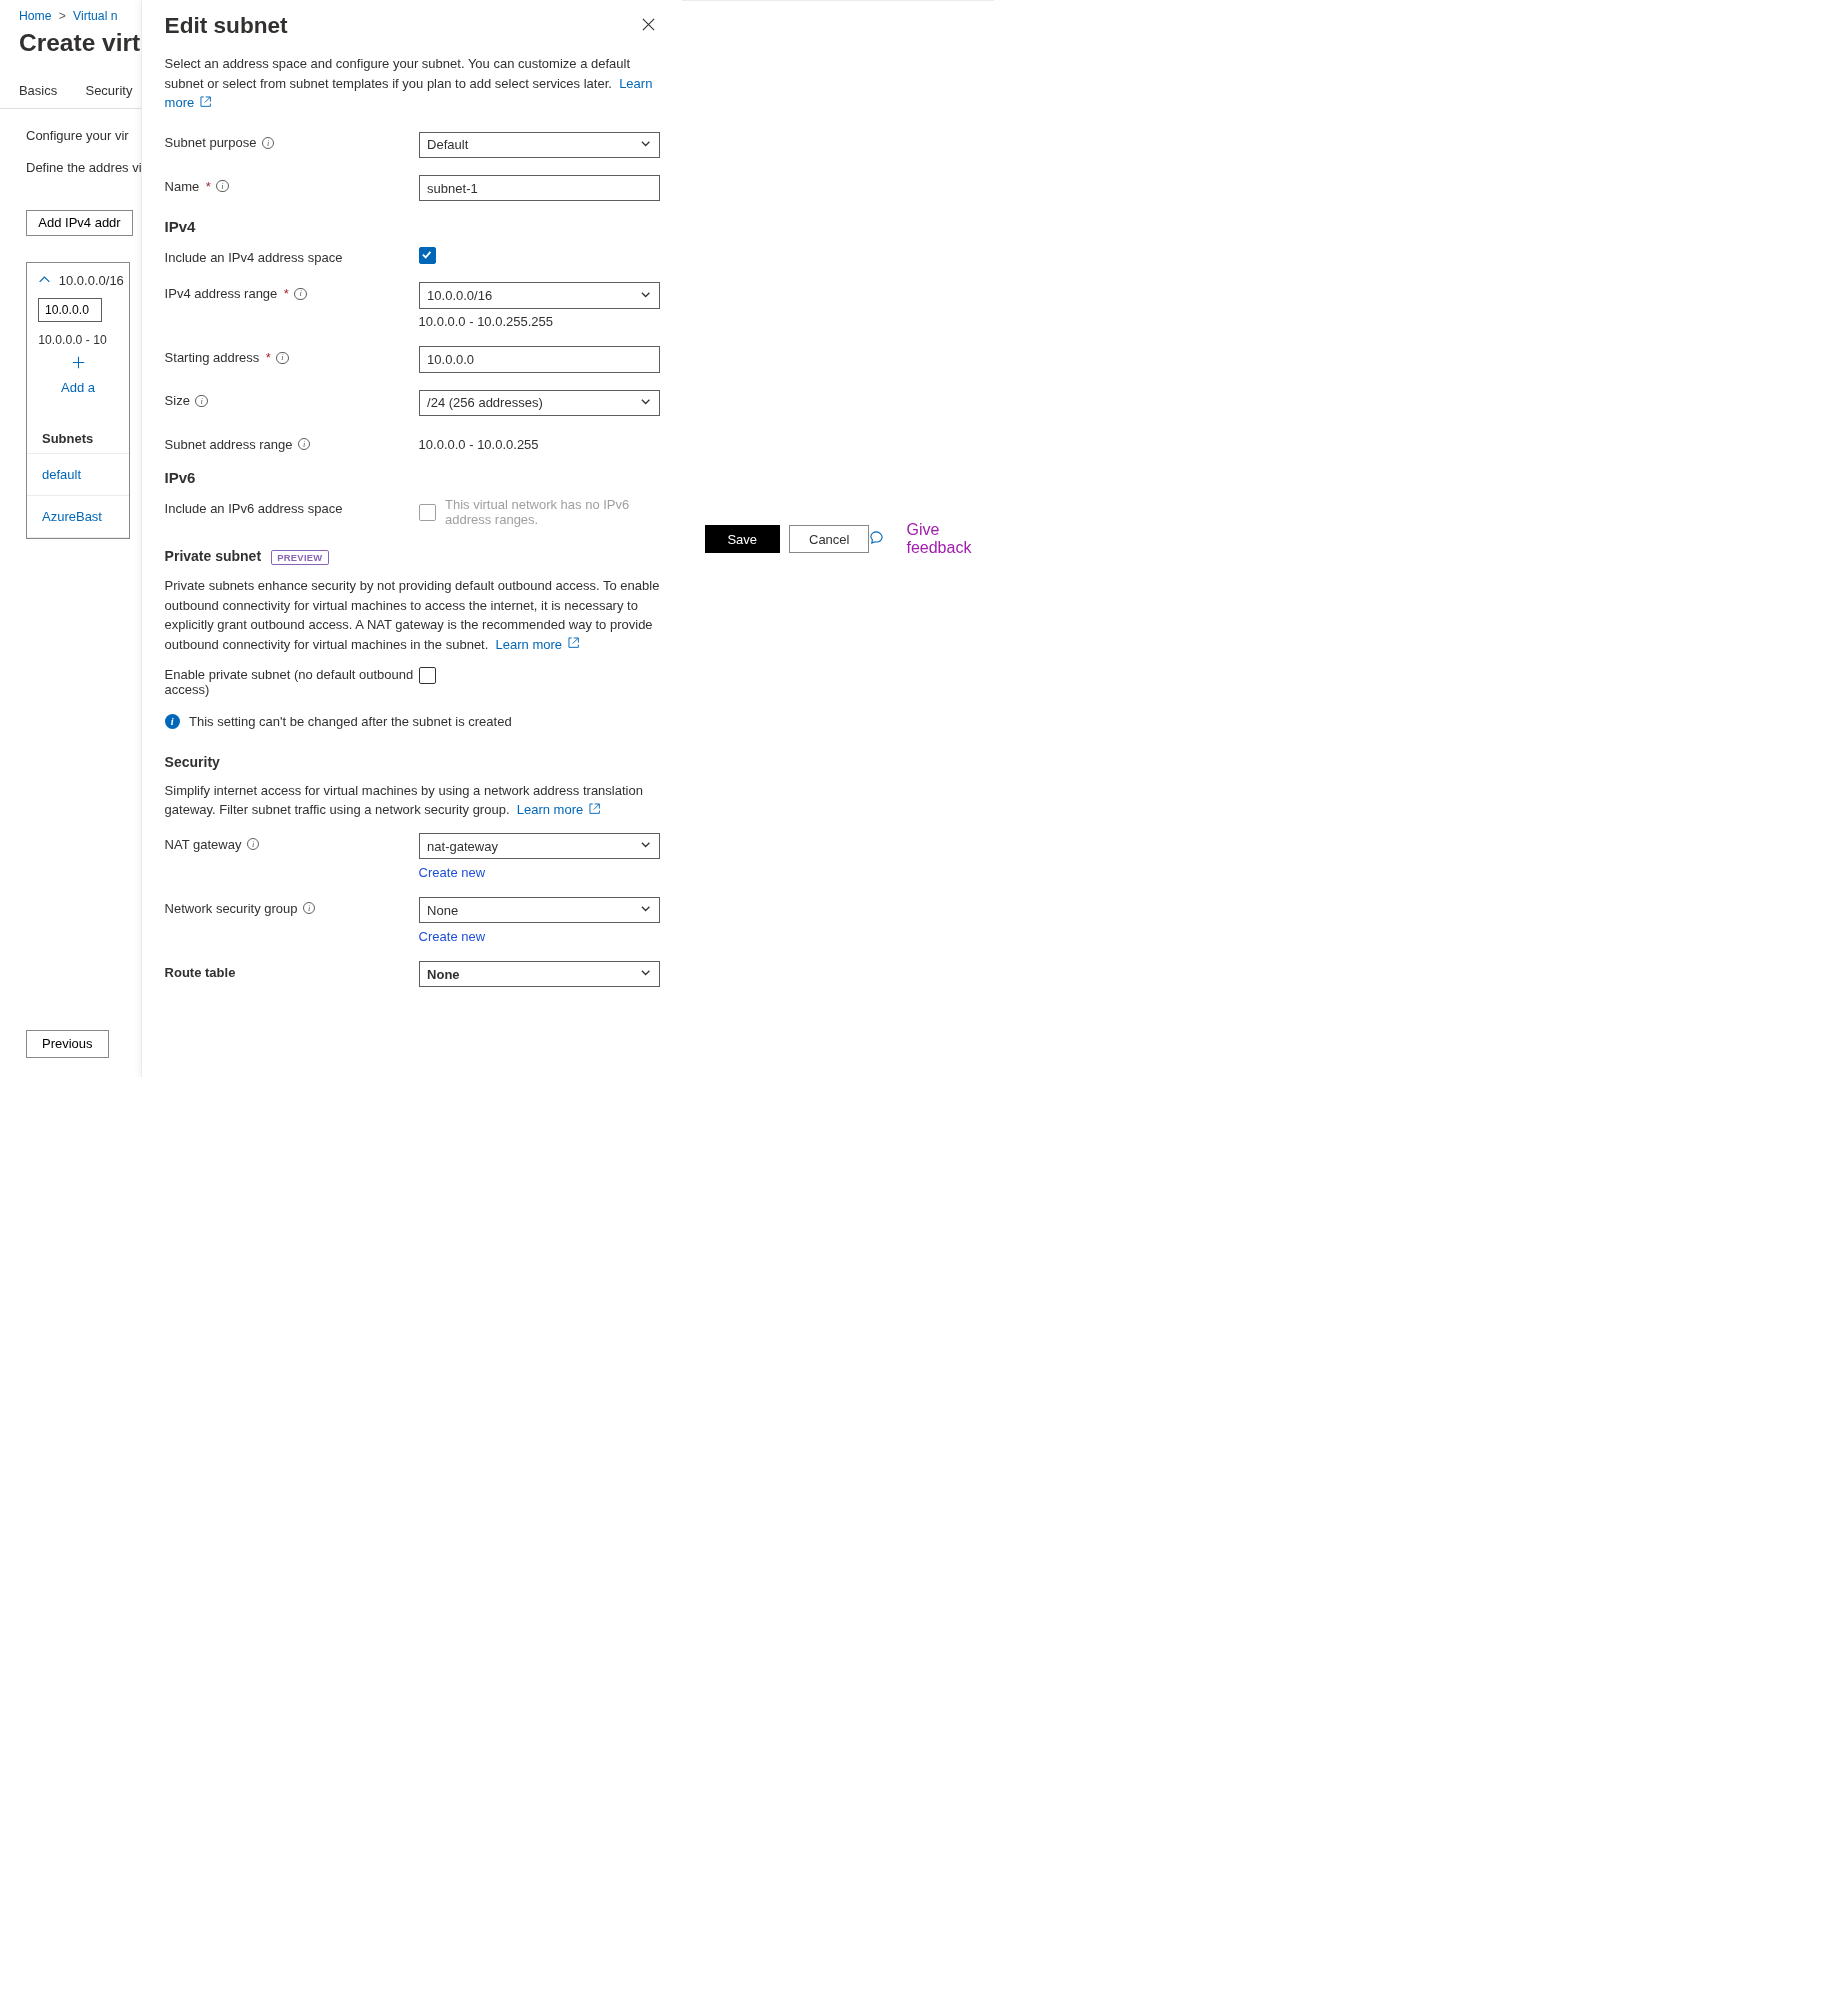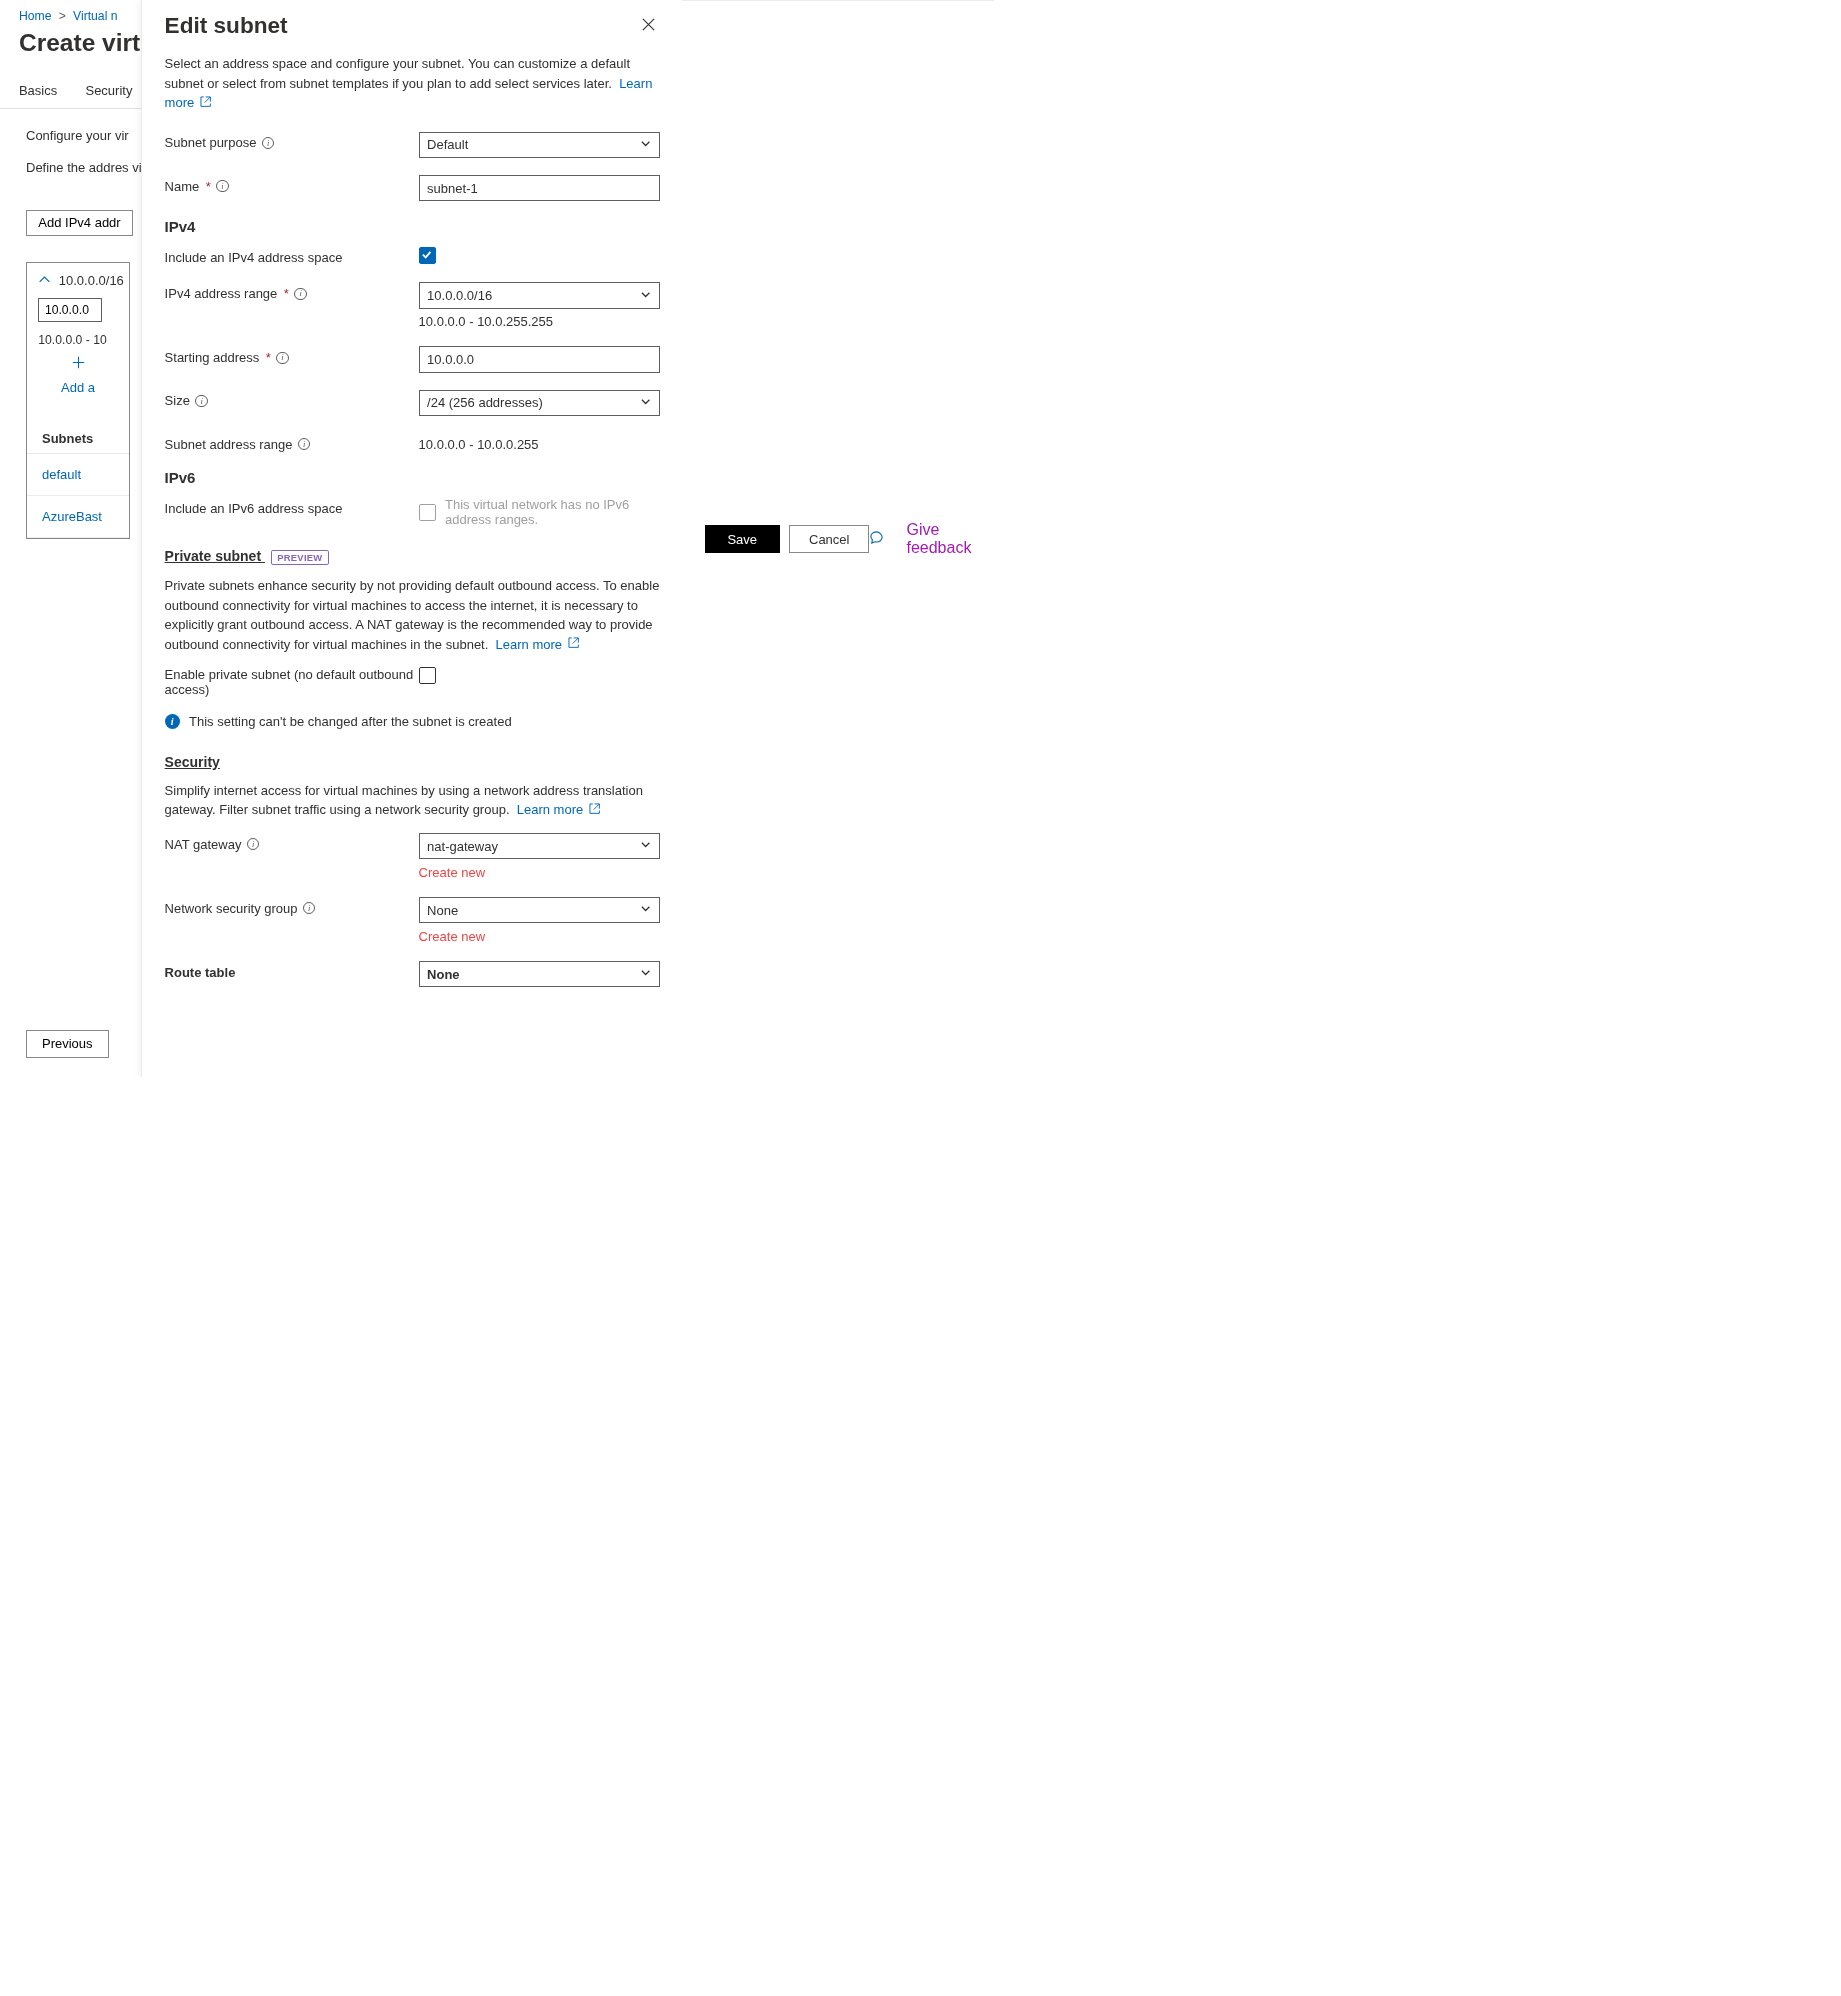--- a/index.html
+++ b/index.html
@@ -68,24 +68,24 @@
     .info-icon { width:12.2px; height:12.2px; border:0.9px solid #605e5c; border-radius:50%; display:inline-flex; align-items:center; justify-content:center; font-size:8.5px; font-style:italic; font-family: Georgia, serif; color:#605e5c; line-height:1; }
 
     .text-input, .select-box {
       width:100%; border:0.9px solid #605e5c; background:#fff; padding:4.7px 7.5px;
       font-size:13px; font-family:inherit; color:#323130;
       display:flex; align-items:center; justify-content:space-between;
     }
     .select-box { cursor:pointer; }
     .select-box .caret svg { width:11.3px; height:11.3px; }
     .helper-text { font-size:13px; color:#323130; margin-top:5.6px; }
-    .sub-link { color:#ef4444; font-size:13px; margin-top:5.6px; display:inline-block; cursor:pointer; }
+    .sub-link { color:#1d4ed8; font-size:13px; margin-top:5.6px; display:inline-block; cursor:pointer; }
 
     .section-heading { font-size:15px; font-weight:600; margin: 15px 0 11.3px 0; }
-    .section-heading.small { font-size:14px; margin-top: 21px; text-decoration: underline; }
+    .section-heading.small { font-size:14px; margin-top: 21px; }
     .section-desc { font-size:13px; line-height:1.5; color:#323130; margin-bottom: 13px; }
 
     .checkbox {
       width:17px; height:17px; border:0.9px solid #323130; border-radius:1.9px;
       display:inline-flex; align-items:center; justify-content:center; background:#fff;
       cursor:pointer; flex-shrink:0;
     }
     .checkbox.checked { background:#0067b8; border-color:#0067b8; }
     .checkbox.checked svg { width:11.3px; height:11.3px; stroke:#fff; }
     .checkbox.disabled { border-color:#a19f9d; cursor:default; }

